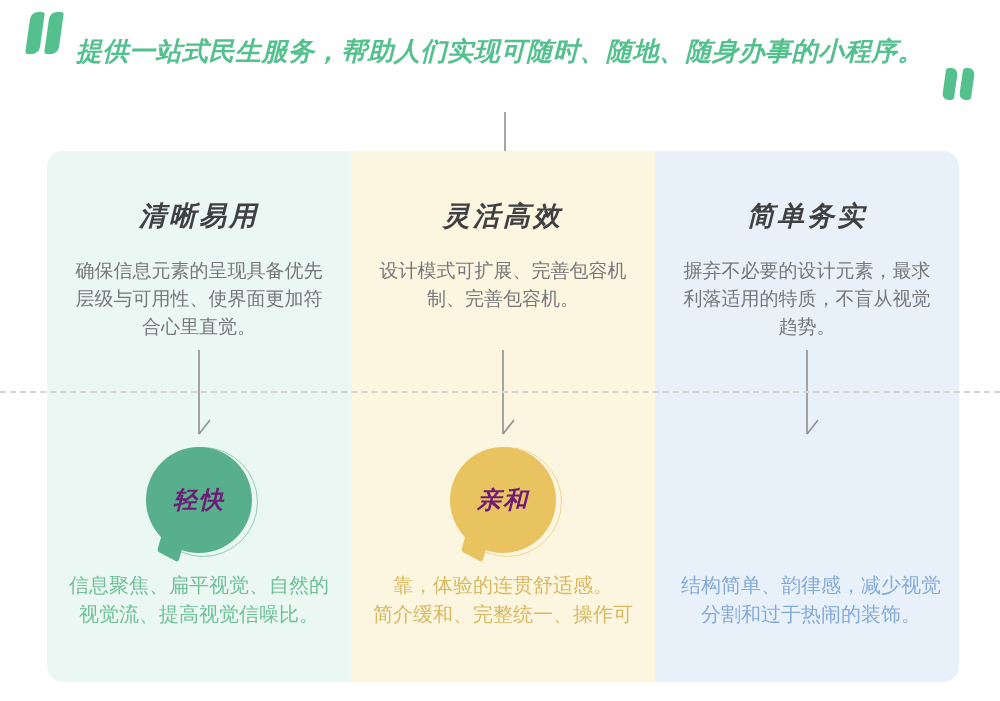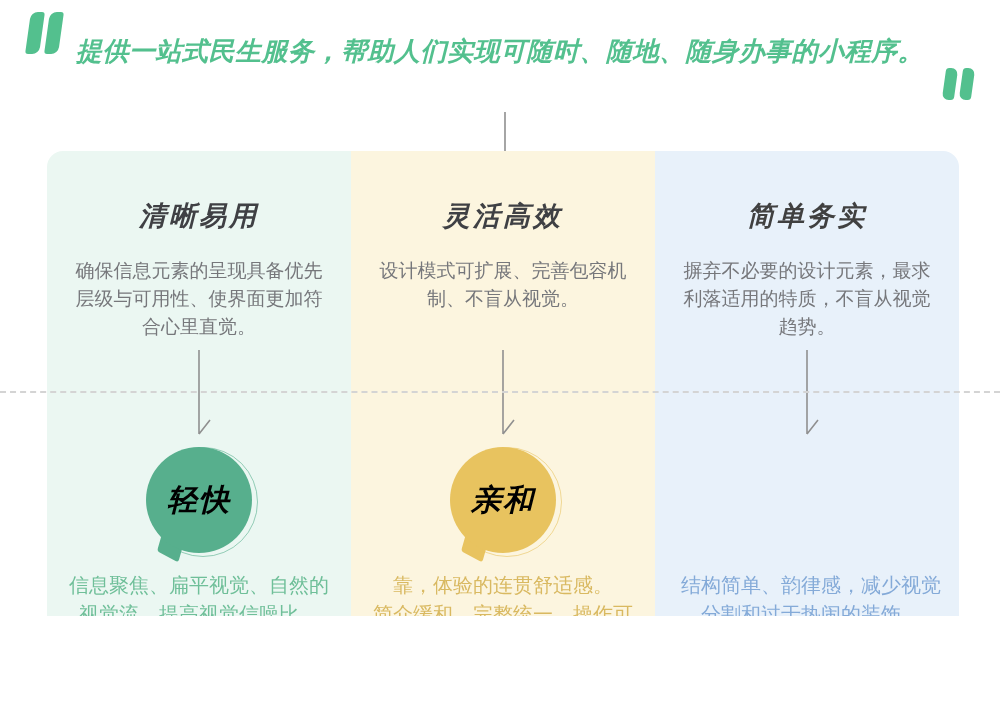--- a/index.html
+++ b/index.html
@@ -1,17 +1,17 @@
 <!DOCTYPE html>
 <html><head>
 <meta charset="utf-8">
 <style>
   html,body { margin:0; padding:0; background:#ffffff; }
   .stage {
-    position:relative; width:1000px; height:616px; background:#ffffff;
+    position:relative; width:1000px; height:701px; background:#ffffff;
     font-family:"Liberation Sans","DejaVu Sans",sans-serif; overflow:hidden;
   }
 
   
   .quote-text {
     position:absolute; left:60px; right:60px; top:34px;
     text-align:center; font-size:26px; font-weight:bold; font-style:italic;
     letter-spacing:0.5px;
   }
   .qmark { position:absolute; display:flex; gap:5px; }
@@ -45,21 +45,21 @@
     transform:translate(4px,2px); opacity:.6;
   }
   .tail {
     position:absolute; left:13px; bottom:-4px; width:24px; height:24px;
     border-radius:3px; transform:rotate(28deg) skewX(12deg);
   }
   .bubble {
     position:absolute; inset:0; border-radius:50%;
     display:flex; align-items:center; justify-content:center;
   }
-  .keyword { font-size:30px; font-weight:bold; font-style:italic; color:#000000; letter-spacing:2px; }
+  .keyword { font-size:24px; font-weight:bold; font-style:italic; color:#701a75; letter-spacing:2px; }
 
   .col-foot { position:absolute; left:0; right:0; top:420px; margin:0; font-size:20px; line-height:29px; }
 
   
   .divider { position:absolute; left:0; top:391px; width:1000px; height:0; border-top:2px dashed; }
 </style>
 </head>
 <body>
 
 <div class="stage">
@@ -100,21 +100,21 @@
       <p class="col-foot" style="color: rgb(111, 191, 153);">
         <span>信息聚焦、扁平视觉、自然的</span>
         <span>视觉流、提高视觉信噪比。</span>
       </p>
     </section>
 
     <section class="col" style="background-color: rgb(252, 245, 223);">
       <h2 class="col-title" style="color: rgb(63, 64, 68);">灵活高效</h2>
       <p class="col-desc" style="color: rgb(118, 119, 123);">
         <span>设计模式可扩展、完善包容机</span>
-        <span>制、不盲从视觉。</span>
+        <span>制、完善包容机。</span>
       </p>
       <svg class="col-arrow" width="16" height="86" viewBox="0 0 16 86">
         <path d="M2 0 V84 M2 84 L13 70" fill="none" stroke-width="1.6" stroke="#909090"></path>
       </svg>
       <div class="badge">
         <span class="ring" style="border-color: rgb(232, 195, 95);"></span>
         <span class="tail" style="background-color: rgb(232, 195, 95);"></span>
         <span class="bubble" style="background-color: rgb(232, 195, 95);">
           <span class="keyword">亲和</span>
         </span>

